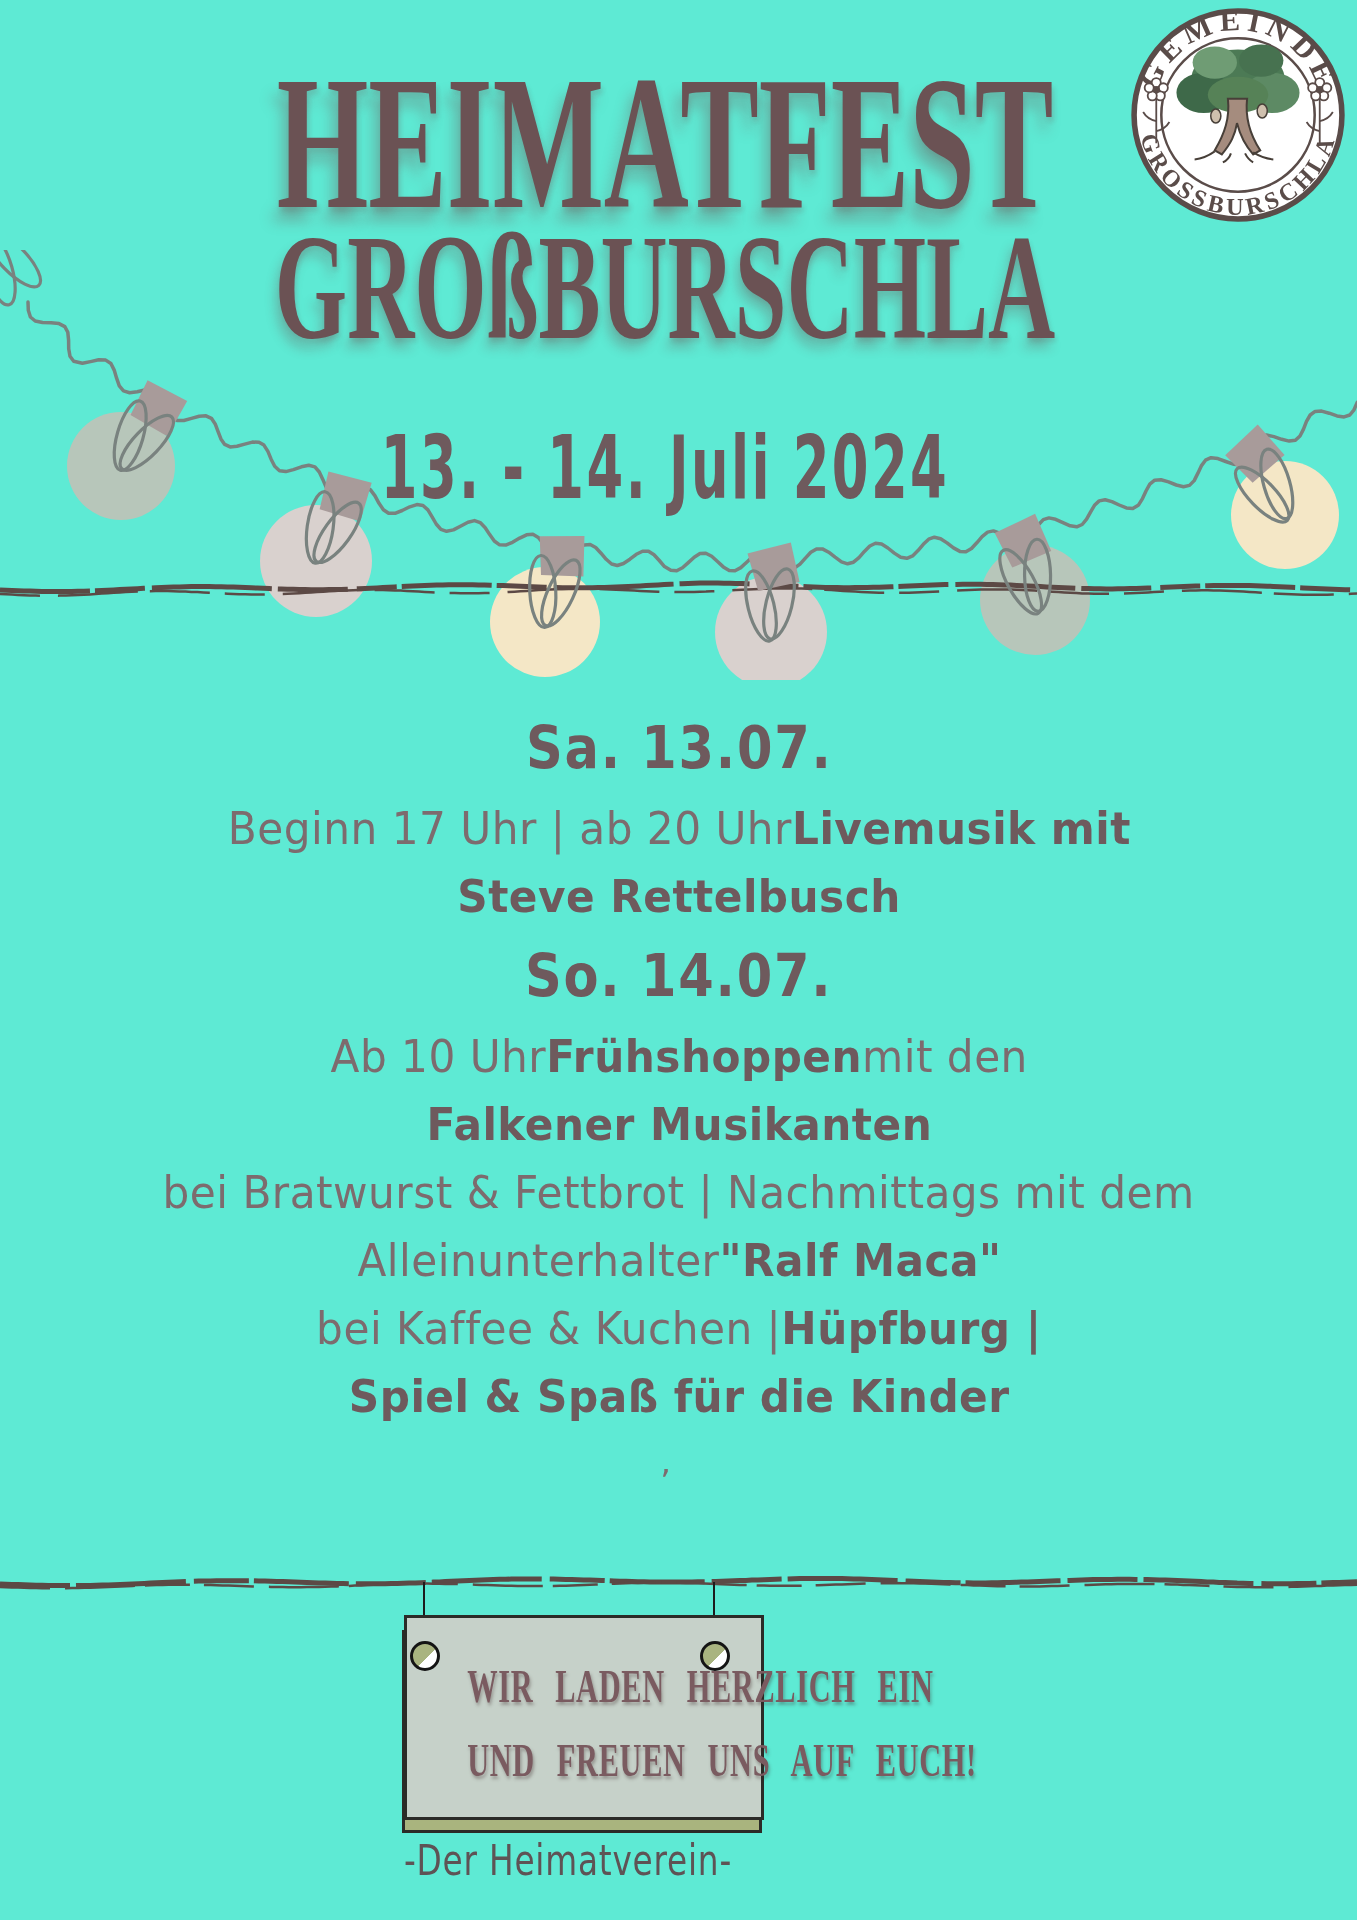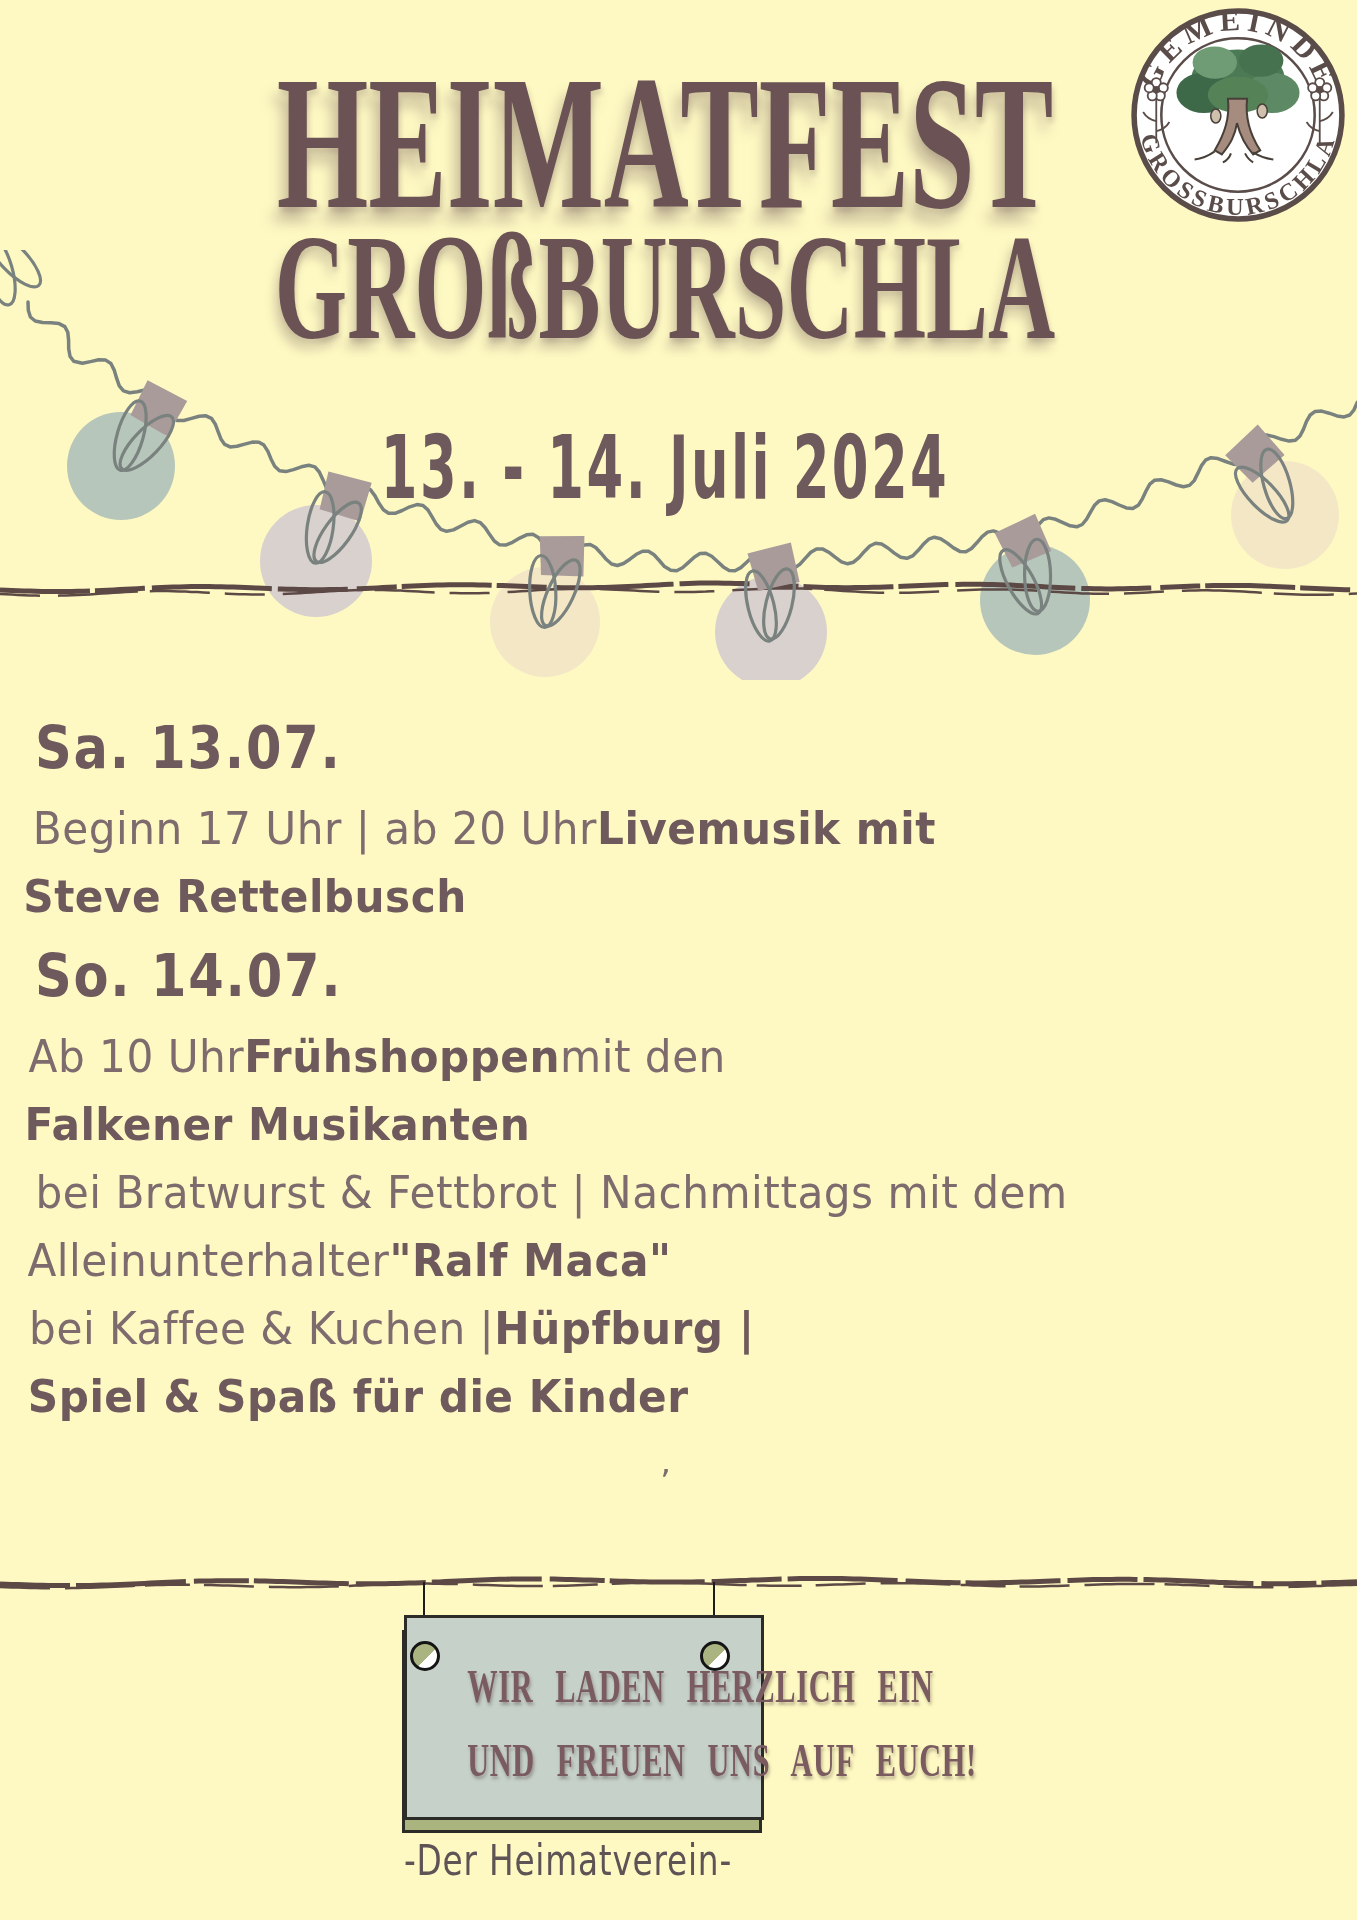--- a/index.html
+++ b/index.html
@@ -1,18 +1,18 @@
 <!DOCTYPE html>
 <html style="--c-title: #6b5254; --c-head: #6e5a5d; --c-text: #7d6b6e; --c-sign-bg: #c6d1c9; --c-sign-back: #a9b47e; --c-sign-text: #7a5b60; --c-grommet: #a9b480;"><head>
 <meta charset="utf-8">
 <style>
   html,body{margin:0;padding:0;background:#e8e8e8;}
   .poster{
     position:relative;width:1357px;height:1920px;margin:0 auto;
-    background:#fef9c3;overflow:hidden;
+    background:#5eead4;overflow:hidden;
     font-family:"DejaVu Sans",sans-serif;
   }
   
   .title,.subtitle,.date-line{
     position:absolute;left:0;width:1330px;text-align:center;line-height:1;
     white-space:nowrap;
   }
   .title{
     top:48px;font-family:"Liberation Serif",serif;font-weight:bold;
     font-size:190px;color:var(--c-title);
@@ -30,21 +30,21 @@
     letter-spacing:4px;transform:scaleX(0.60);
   }
   
   .logo{position:absolute;left:1126px;top:2px;width:224px;height:224px;}
   
   .lights{position:absolute;left:0;top:250px;width:1357px;height:430px;}
   .sketch2{position:absolute;left:0;top:1572px;width:1357px;height:24px;}
   
   .schedule{
     position:absolute;left:14px;top:702px;width:1330px;
-    display:flex;flex-direction:column;align-items:flex-start;
+    display:flex;flex-direction:column;align-items:center;
   }
   .sched-line{white-space:nowrap;text-align:center;color:var(--c-text);}
   .sched-line.heading{
     height:92px;display:flex;align-items:center;
     font-size:58px;font-weight:bold;color:var(--c-head);
     letter-spacing:2px;transform:scaleX(0.88);
   }
   .sched-line.body{
     height:68px;display:flex;align-items:center;
     font-size:44px;letter-spacing:.5px;transform:scaleX(0.96);

